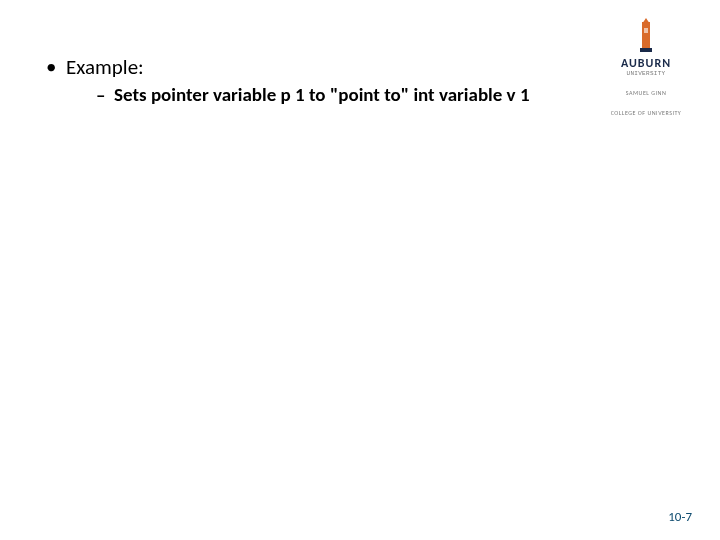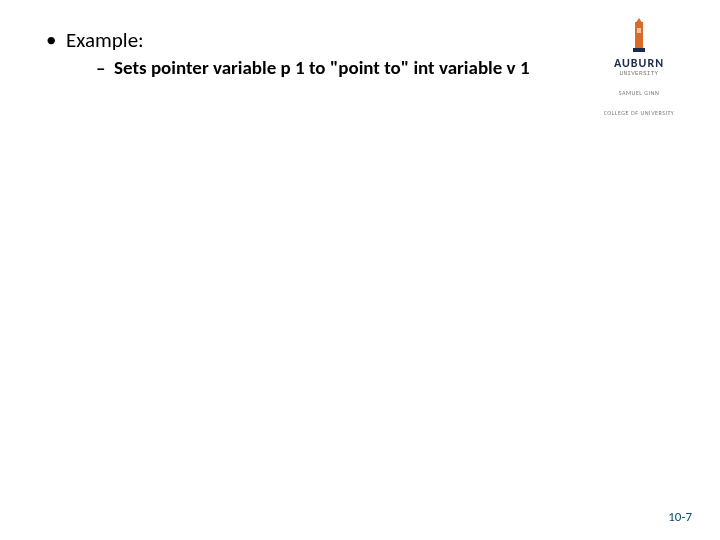--- a/index.html
+++ b/index.html
@@ -1,27 +1,27 @@
 <!DOCTYPE html>
 <html><head>
 <meta charset="utf-8">
 <style>
   * { margin: 0; padding: 0; box-sizing: border-box; }
   html, body { width: 720px; height: 540px; background: #fff; font-family: Calibri, "Segoe UI", Arial, sans-serif; color: #000; }
   .slide { position: relative; width: 720px; height: 540px; padding: 28px 44px 30px 44px; }
   .title { font-size: 36px; font-weight: 400; text-align: center; margin-left: 40px; margin-right: 110px; margin-top: 14px; margin-bottom: 28px; }
-  .logo { position: absolute; top: 18px; right: 31px; width: 100px; text-align: center; }
+  .logo { position: absolute; top: 18px; right: 24px; width: 100px; text-align: center; }
   .logo-tower { width: 22px; height: 36px; margin: 0 auto 2px; position: relative; }
   .logo-tower svg { display: block; }
   .logo-word { font-size: 12px; letter-spacing: 1px; color: #1a2a4a; font-weight: 600; }
   .logo-sub { font-size: 6px; color: #7a7a7a; letter-spacing: 0.5px; margin-top: 13px; line-height: 1.1; }
   .logo-univ { font-size: 6px; color: #7a7a7a; letter-spacing: 0.3px; font-family: Liberation Mono, monospace; }
   .body { font-size: 21px; line-height: 1.22; }
   ul.b1 { list-style: none; padding-left: 0; }
-  ul.b1 > li { padding-left: 22px; position: relative; margin-bottom: 6px; }
+  ul.b1 > li { padding-left: 22px; position: relative; margin-bottom: 6px; margin-top: 27px; }
   ul.b1 > li::before { content: "•"; position: absolute; left: 2px; top: 0; }
   .indent-code { padding-left: 22px; }
   ul.b2 { list-style: none; padding-left: 30px; font-size: 19px; margin-top: 2px; margin-bottom: 14px; }
   ul.b2 > li { padding-left: 18px; position: relative; font-weight: bold; }
   ul.b2 > li::before { content: "–"; position: absolute; left: 0; top: 0; }
   .group { margin-bottom: 8px; }
   .footer { position: absolute; right: 28px; bottom: 16px; font-size: 13px; color: #0c4a6e; }
 </style>
 </head>
 <body>

